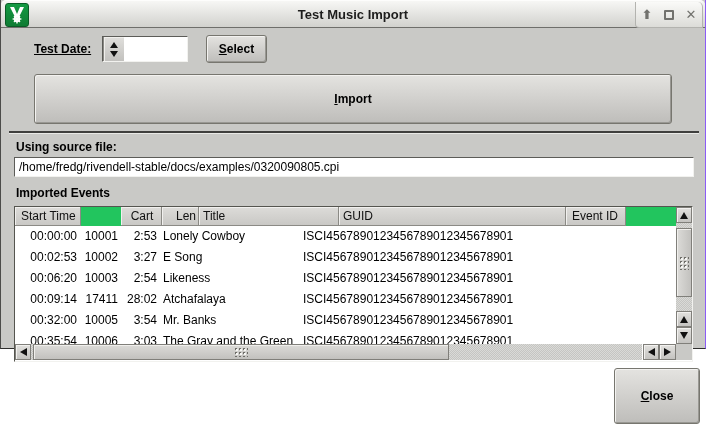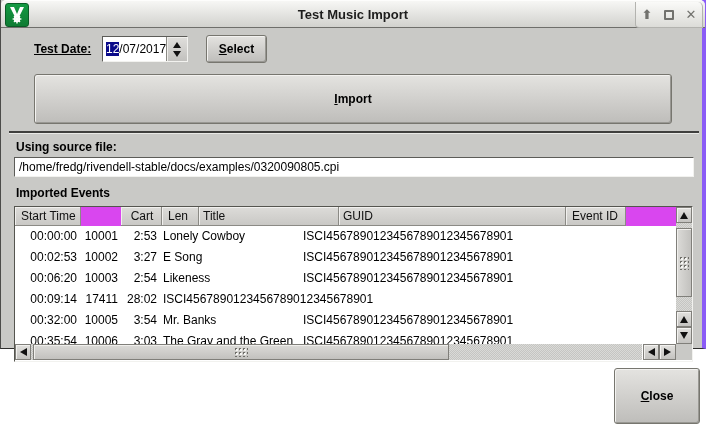--- a/index.html
+++ b/index.html
@@ -5,21 +5,21 @@
   :root{
     --window-bg:#c9c9c6;
     --selection-bg:#0b0b8a;
     --icon-green:#149a43;
   }
   *{margin:0;padding:0;box-sizing:border-box;}
   html,body{width:706px;height:432px;}
   body{font-family:"Liberation Sans","DejaVu Sans",sans-serif;overflow:hidden;}
 
   .window{position:relative;width:706px;height:349px;background:var(--window-bg);
-    border-left:1px solid #4c4c4a;border-right:4px solid #8b5cf6;border-bottom:1px solid #2e2e2c;}
+    border-left:1px solid #4c4c4a;border-right:1px solid #8b5cf6;border-bottom:1px solid #2e2e2c;}
 
   
   .titlebar{position:absolute;left:0;top:0;width:704px;height:28px;
     background:linear-gradient(#f7f7f5,#e6e6e3 45%,#d2d2ce);
     border-bottom:1px solid #6f6f6b;border-top:1px solid #fdfdfc;
     border-radius:5px 5px 0 0;}
   .app-icon{position:absolute;left:4px;top:2px;width:24px;height:24px;border-radius:3px;
     background:linear-gradient(var(--icon-green),#0f7c33);border:1px solid #0a5c26;
     display:flex;align-items:center;justify-content:center;}
   .win-title{position:absolute;left:0;top:0;width:100%;height:28px;line-height:28px;
@@ -63,21 +63,21 @@
   .path-input{position:absolute;left:13px;top:157px;width:680px;height:20px;background:#fff;
     border-top:1px solid #5c5c58;border-left:1px solid #5c5c58;
     border-bottom:1px solid #f2f2ef;border-right:1px solid #f2f2ef;
     font-size:12px;line-height:18px;padding-left:4px;white-space:nowrap;overflow:hidden;color:#000;}
 
   
   .table{position:absolute;left:13px;top:206px;width:679px;height:156px;
     border-top:1px solid #55554f;border-left:1px solid #55554f;
     border-bottom:1px solid #f2f2ef;border-right:1px solid #f2f2ef;
     background:#fff;overflow:hidden;}
-  .thead{position:absolute;left:0;top:0;width:661px;height:19px;display:flex;background:#d946ef;}
+  .thead{position:absolute;left:0;top:0;width:661px;height:19px;display:flex;background:#22c55e;}
   .th{height:19px;background:linear-gradient(#dddcd9,#c9c8c5);
     border-right:1px solid #8b8a85;border-bottom:1px solid #8b8a85;
     box-shadow:inset 1px 1px 0 #f1f0ee;
     font-size:12px;line-height:18px;padding-left:6px;white-space:nowrap;overflow:hidden;color:#111;}
   .tbody{position:absolute;left:0;top:19px;width:661px;height:118px;background:#fff;overflow:hidden;}
   .tr{display:flex;height:21px;line-height:21px;font-size:12px;color:#000;white-space:nowrap;}
   .td{overflow:hidden;white-space:nowrap;}
   .c0{width:66px;text-align:right;padding-right:4px;}
   .c1{width:41px;text-align:right;padding-right:4px;}
   .c2{width:37px;text-align:right;padding-right:2px;}
@@ -140,21 +140,20 @@
       <div class="win-btn">
           <span class="max-glyph"></span>
         </div>
       <div class="win-btn">✕</div>
     </div>
   </div>
 
   <div class="lbl" style="left:33px;top:42px;text-decoration:underline;">Test Date:</div>
 
   <div class="spinbox">
-    <div class="spin-field"><span class="spin-sel">12</span><span>/07/2017</span></div>
     <div class="spin-buttons">
       <span class="tri-up"></span>
       <span class="tri-down"></span>
     </div>
   </div>
 
   <button class="qbtn" style="left:205px;top:35px;width:61px;height:28px;">
       <span><u>S</u><span>elect</span></span>
     </button>
 
@@ -166,21 +165,21 @@
 
   <div class="lbl" style="left:15px;top:140px;">Using source file:</div>
   <div class="path-input">/home/fredg/rivendell-stable/docs/examples/0320090805.cpi</div>
 
   <div class="lbl" style="left:15px;top:186px;">Imported Events</div>
 
   <div class="table">
     <div class="thead">
       <div class="th c0" style="text-align:left;padding-left:6px;">Start Time</div>
       <div class="th c1" style="text-align:center;padding-left:6px;margin-left:40px;">Cart</div>
-      <div class="th c2" style="text-align:left;padding-left:6px;">Len</div>
+      <div class="th c2" style="text-align:left;padding-left:14px;">Len</div>
       <div class="th c3">Title</div>
       <div class="th c4">GUID</div>
       <div class="th c5">Event ID</div>
     </div>
 
     <div class="tbody">
       <div class="tr">
         <div class="td c0">00:00:00</div>
         <div class="td c1">10001</div>
         <div class="td c2">2:53</div>
@@ -204,20 +203,21 @@
         <div class="td c2">2:54</div>
         <div class="td c3">Likeness</div>
         <div class="td c4">ISCI4567890123456789012345678901</div>
         <div class="td c5"></div>
         <div class="td c6"></div>
       </div>
       <div class="tr">
         <div class="td c0">00:09:14</div>
         <div class="td c1">17411</div>
         <div class="td c2">28:02</div>
+        <div class="td c3">Atchafalaya</div>
         <div class="td c4">ISCI4567890123456789012345678901</div>
         <div class="td c5"></div>
         <div class="td c6"></div>
       </div>
       <div class="tr">
         <div class="td c0">00:32:00</div>
         <div class="td c1">10005</div>
         <div class="td c2">3:54</div>
         <div class="td c3">Mr. Banks</div>
         <div class="td c4">ISCI4567890123456789012345678901</div>

